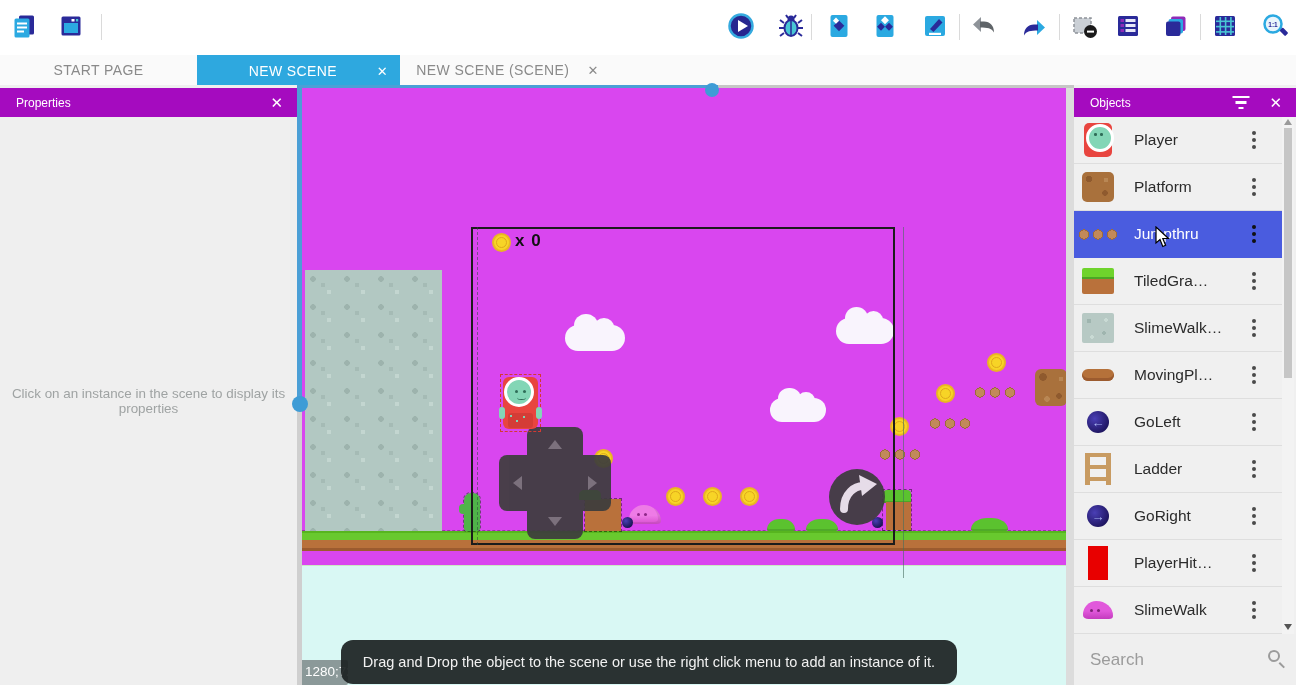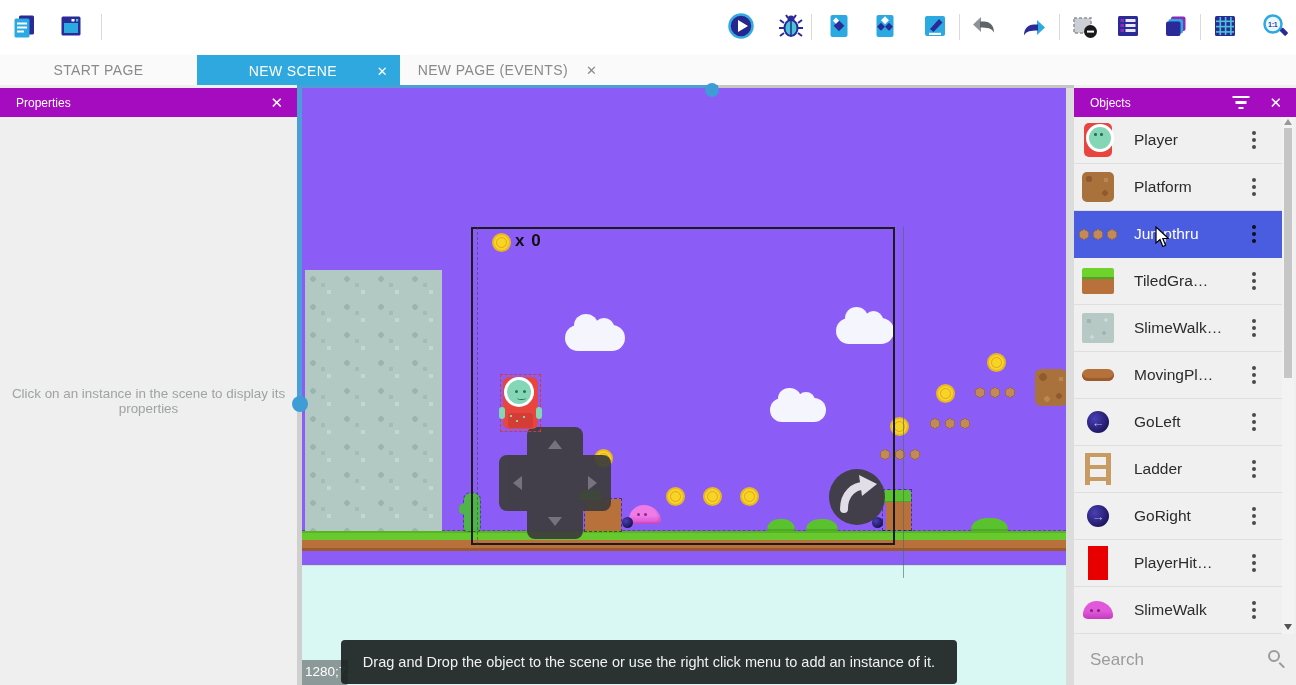--- a/index.html
+++ b/index.html
@@ -80,21 +80,21 @@
   .sb-down{position:absolute;left:2px;bottom:4px;width:0;height:0;border-left:4px solid transparent;border-right:4px solid transparent;border-top:6px solid #555;cursor:pointer;}
 
   
   .search-bar{position:absolute;left:0;top:549px;width:222px;height:51px;background:#EFEFEF;}
   .search-input{position:absolute;left:0;top:0;width:100%;height:100%;border:none;background:transparent;padding-left:16px;font-size:17px;color:#444;outline:none;font-family:"Liberation Sans",sans-serif;}
   .search-input::placeholder{color:#9B9B9B;}
   .search-ic{position:absolute;right:16px;top:16px;width:12px;height:12px;border:2px solid #9B9B9B;border-radius:50%;}
   .search-ic::after{content:"";position:absolute;left:10px;top:10px;width:7px;height:2px;background:#9B9B9B;transform:rotate(45deg);transform-origin:0 0;}
 
   
-  .scene{position:absolute;left:302px;top:85px;width:828px;height:600px;background:#8b5cf6;overflow:hidden;cursor:default;}
+  .scene{position:absolute;left:302px;top:85px;width:828px;height:600px;background:#d946ef;overflow:hidden;cursor:default;}
   .below-ground{position:absolute;left:0;top:480px;width:764px;height:120px;background:#D9F8F4;border-top:1px solid #C9EAC4;}
   .castle-wall{position:absolute;left:3px;top:185px;width:137px;height:261px;background:#B2C8C2;background-image:radial-gradient(circle 3px at 8px 9px,#9DB3AD 90%,transparent),radial-gradient(circle 2.5px at 24px 22px,#C3D6D0 90%,transparent),radial-gradient(circle 2.5px at 18px 15px,#A5BBB5 90%,transparent);background-size:34px 28px;}
   .ground{position:absolute;left:0;top:446px;width:764px;height:20px;z-index:1;}
   .ground-grass{position:absolute;left:0;top:0;width:100%;height:9px;background:#68C92E;border-top:2px solid #57B51F;}
   .ground-zig{position:absolute;left:0;top:9px;width:100%;height:8px;background:#B9713B;background-image:conic-gradient(from 135deg at 50% 100%,#68C92E 0 90deg,transparent 90deg);background-size:12px 8px;}
   .ground-dirt{position:absolute;left:0;top:17px;width:100%;height:3px;background:#9C5B2F;}
   .ground-dash{position:absolute;left:0;top:-1px;width:100%;border-top:1px dashed rgba(0,0,0,.3);}
 
   .camera-border{position:absolute;left:169px;top:142px;width:424px;height:318px;border:2px solid #1C1C1C;z-index:4;pointer-events:none;}
   .vdash1{position:absolute;left:175px;top:142px;height:318px;border-left:1px dashed rgba(45,75,60,.55);z-index:4;}
@@ -136,21 +136,21 @@
   .dp-v{position:absolute;left:28px;top:0;width:56px;height:112px;background:#3D3D3D;border-radius:8px;}
   .dp-h{position:absolute;left:0;top:28px;width:112px;height:56px;background:#3D3D3D;border-radius:8px;}
   .dp-ar{position:absolute;width:0;height:0;}
   .dp-up{left:49px;top:13px;border-left:7px solid transparent;border-right:7px solid transparent;border-bottom:9px solid #757575;}
   .dp-down{left:49px;top:90px;border-left:7px solid transparent;border-right:7px solid transparent;border-top:9px solid #757575;}
   .dp-left{left:14px;top:49px;border-top:7px solid transparent;border-bottom:7px solid transparent;border-right:9px solid #757575;}
   .dp-right{left:89px;top:49px;border-top:7px solid transparent;border-bottom:7px solid transparent;border-left:9px solid #757575;}
 
   .jumpbtn{position:absolute;left:527px;top:384px;width:56px;height:56px;border-radius:50%;background:#3D3D3D;z-index:3;opacity:.93;}
 
-  .snackbar{position:absolute;left:39px;top:555px;width:616px;height:44px;border-radius:4px;background:rgba(28,34,34,.93);color:#F1F1F1;font-size:14.5px;display:flex;align-items:center;justify-content:center;z-index:8;padding:0 12px;}
+  .snackbar{position:absolute;left:39px;top:555px;width:616px;height:44px;border-radius:12px;background:rgba(28,34,34,.93);color:#F1F1F1;font-size:14.5px;display:flex;align-items:center;justify-content:center;z-index:8;padding:0 12px;}
   .coord-label{position:absolute;left:-2px;top:575px;width:48px;height:25px;background:rgba(125,136,136,.85);color:#fff;font-size:13.5px;padding:4px 0 0 5px;border-radius:2px;z-index:7;overflow:hidden;white-space:nowrap;}
 
   .cursor{position:absolute;left:1155px;top:226px;z-index:99;pointer-events:none;}
 </style>
 </head>
 <body>
 
 <div id="app">
 
   <div class="toolbar">
@@ -252,21 +252,21 @@
 
   <div class="tabbar">
     <div class="tab tab-start">
         <span>START PAGE</span>
       </div>
     <div class="tab tab-active">
         <span class="lbl">NEW SCENE</span>
         <span class="close">✕</span>
       </div>
     <div class="tab tab-events">
-        <span>NEW PAGE (EVENTS)</span>
+        <span>NEW SCENE (SCENE)</span>
         <span class="close">✕</span>
       </div>
   </div>
 
   <div class="scene">
     <div class="below-ground"></div>
     <div class="castle-wall spr" style="left:3px;top:185px;width:137px;height:261px;"></div>
 
     <div id="instances-layer">
         <div class="spr spr-cloud" style="left: 263px; top: 240px; width: 60px; height: 26px;"></div>

